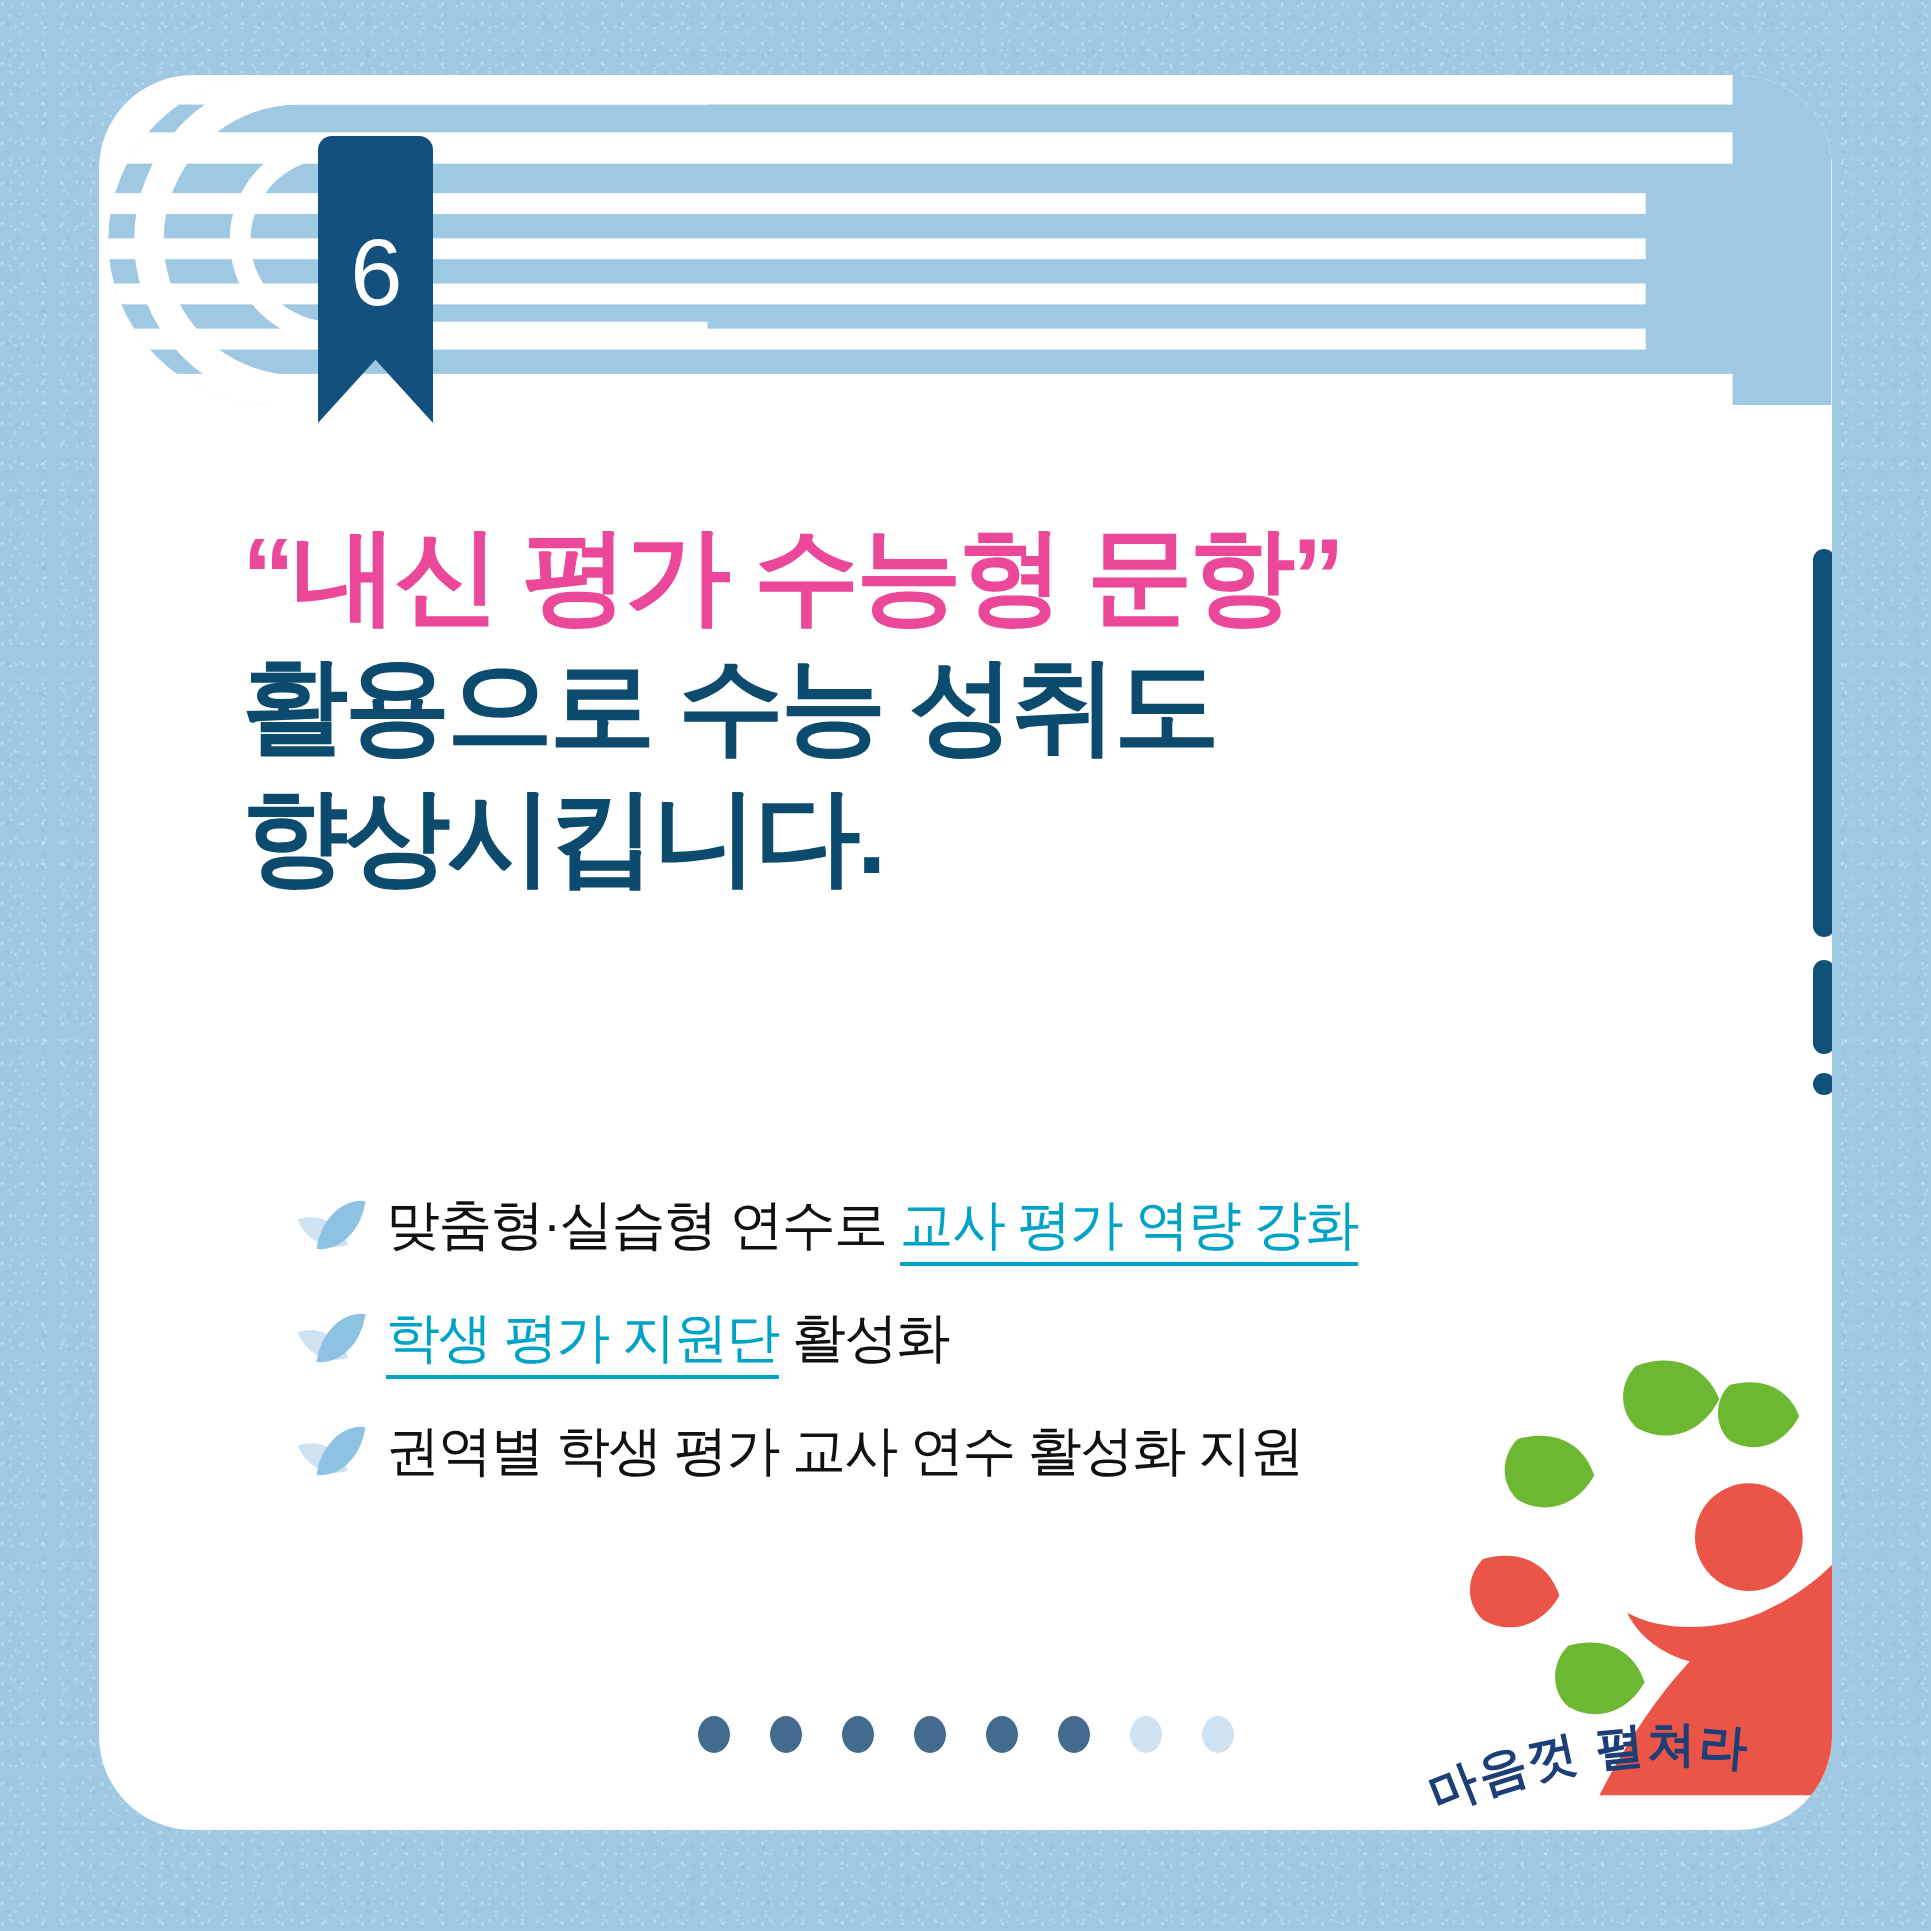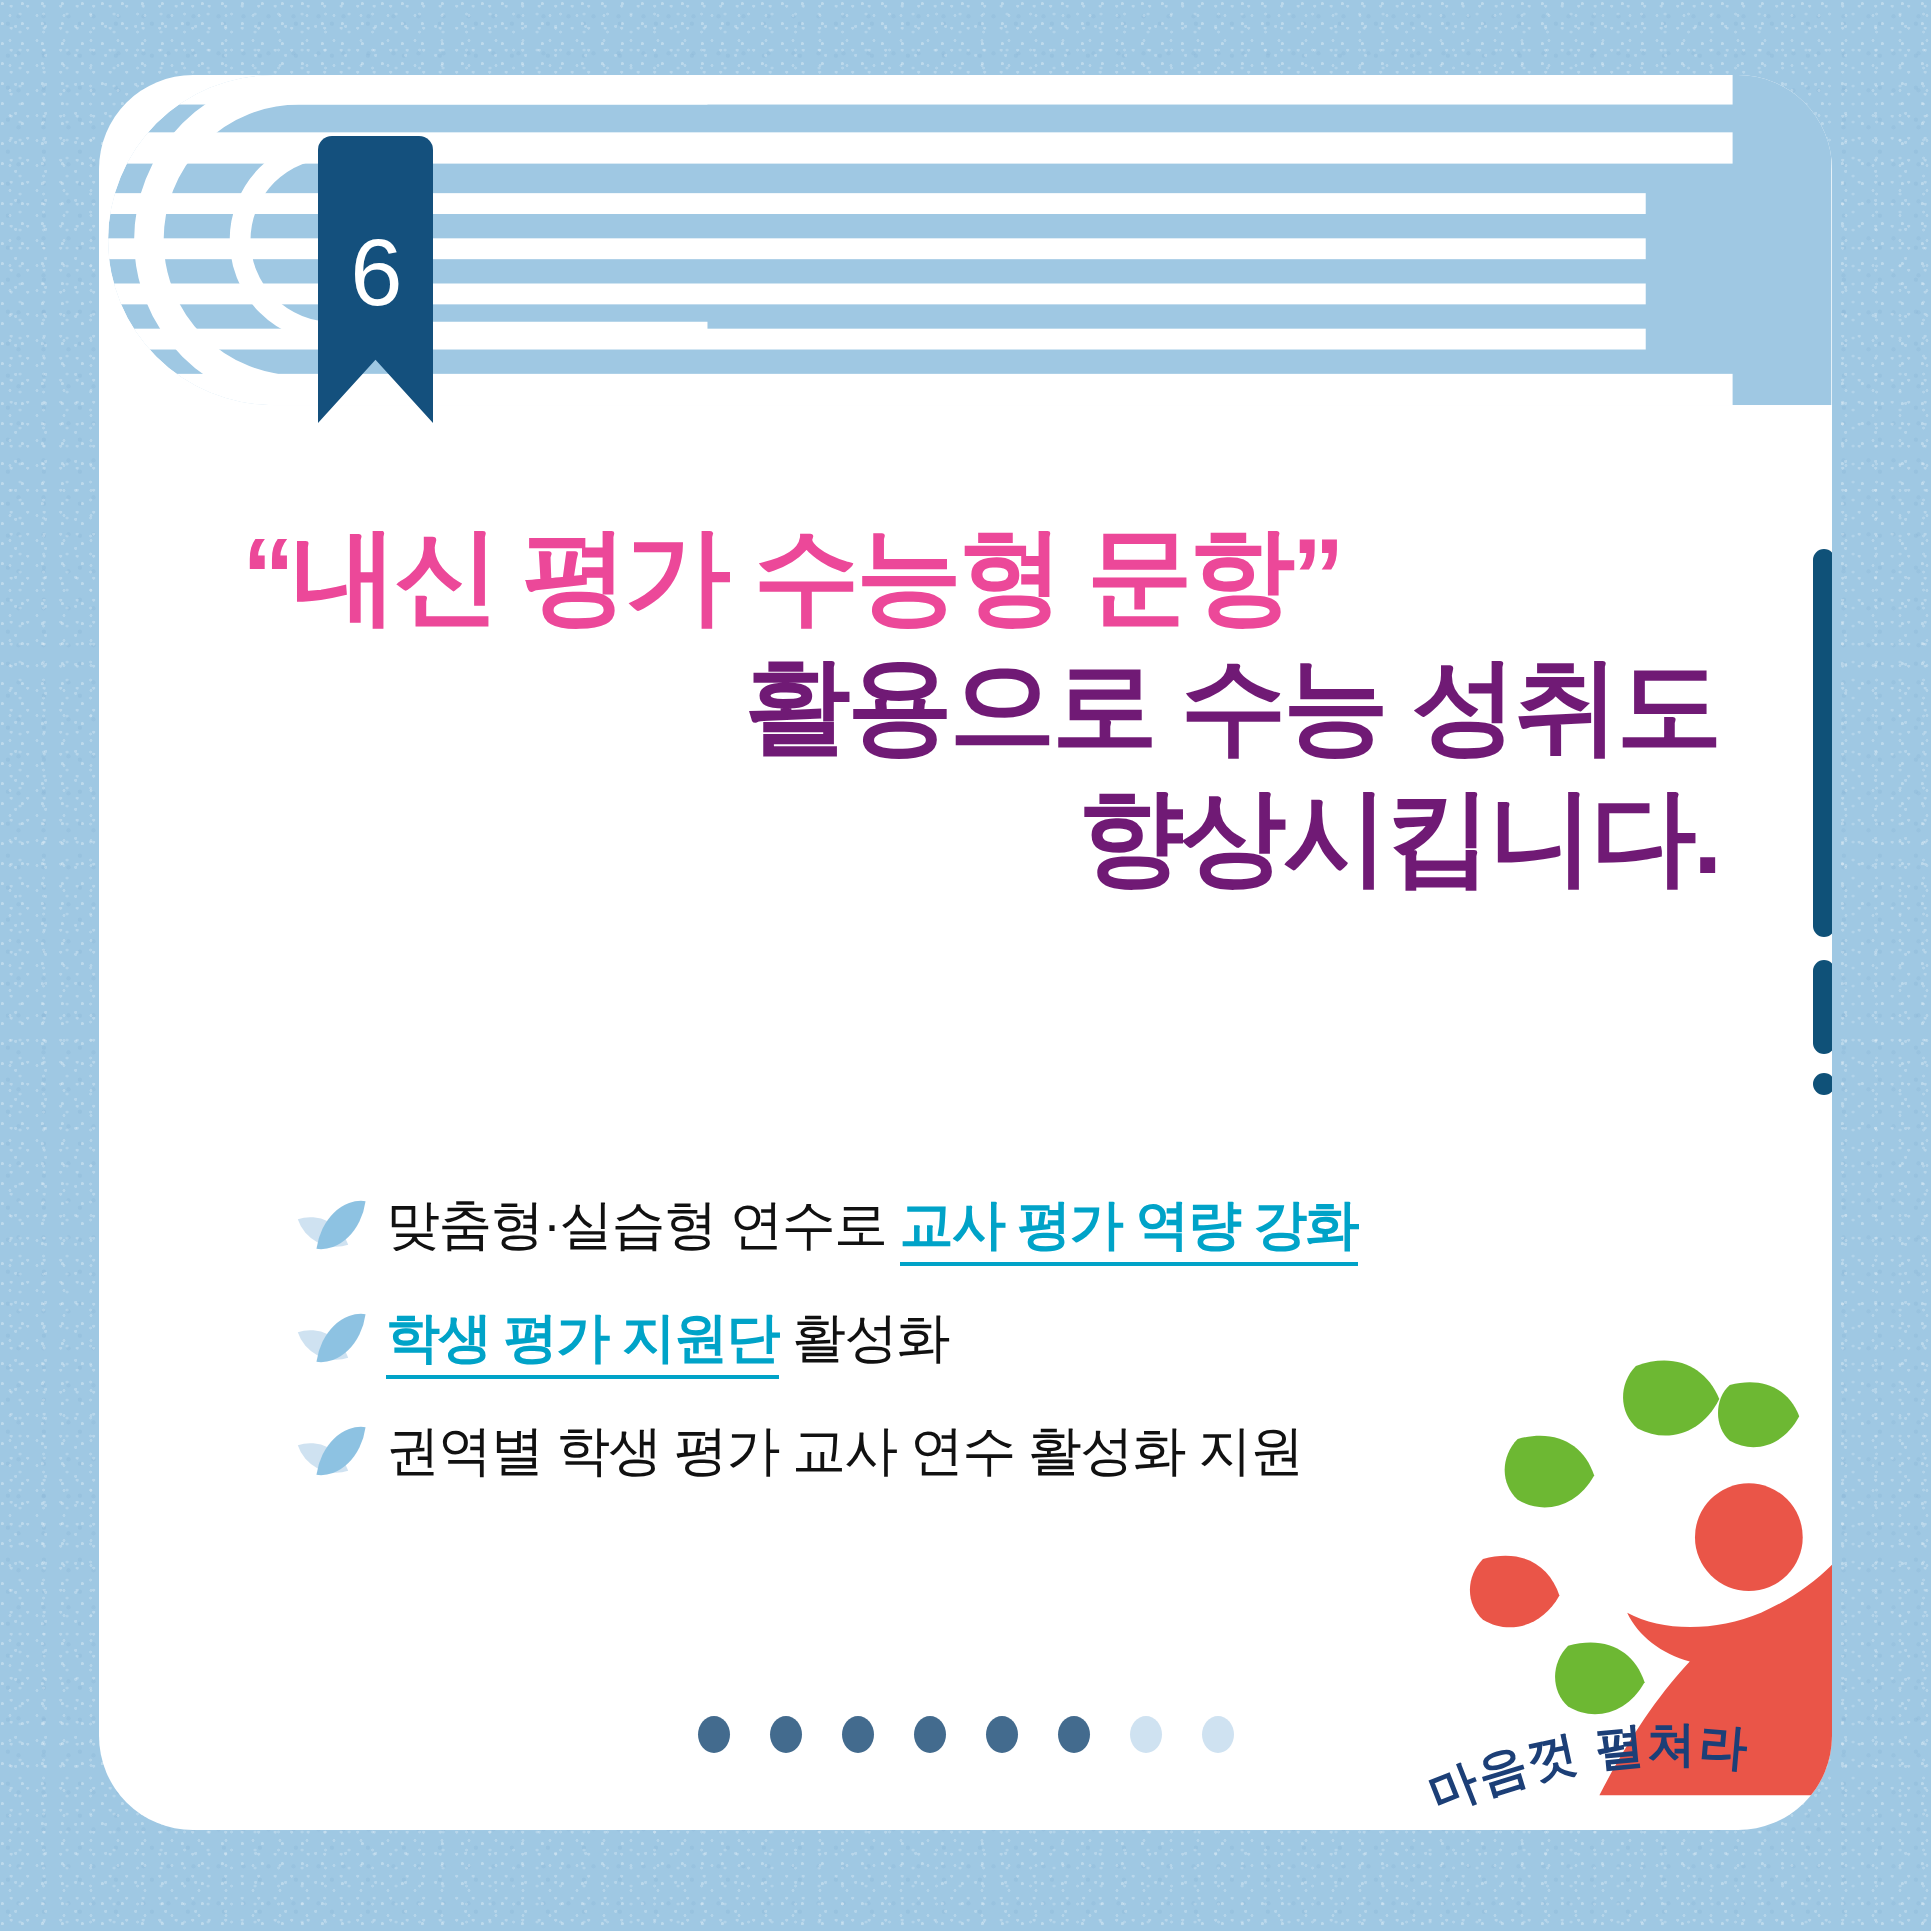--- a/index.html
+++ b/index.html
@@ -96,21 +96,21 @@
   }
   .head-line {
     font-family: "Liberation Sans", "DejaVu Sans", sans-serif;
     font-weight: 700;
     font-size: 106px;
     line-height: 1.23;
     letter-spacing: -3.5px;
     white-space: nowrap;
   }
   .head-line.red   { color: #ec4899; }
-  .head-line.navy  { color: #701a75; text-align: right; }
+  .head-line.navy  { color: #0c4a6e; }
 
   
   #exclaim {
     position: absolute;
     right: -10.4px;
     top: 474px;
     width: 29.5px;
     z-index: 5;
   }
   #exclaim .ex-bar {
@@ -177,21 +177,21 @@
   .bullet-text {
     font-size: 54px;
     font-weight: 500;
     letter-spacing: -1.7px;
     color: #111111;
     line-height: 1.15;
     white-space: nowrap;
   }
   .hl {
     color: #00a3c8;
-    font-weight: 700;
+    font-weight: 400;
     border-bottom: 4.3px solid #00a3c8;
     padding-bottom: 8px;
   }
 
   
   #pagination {
     position: absolute;
     left: 0;
     top: 1641px;
     width: 1733px;

